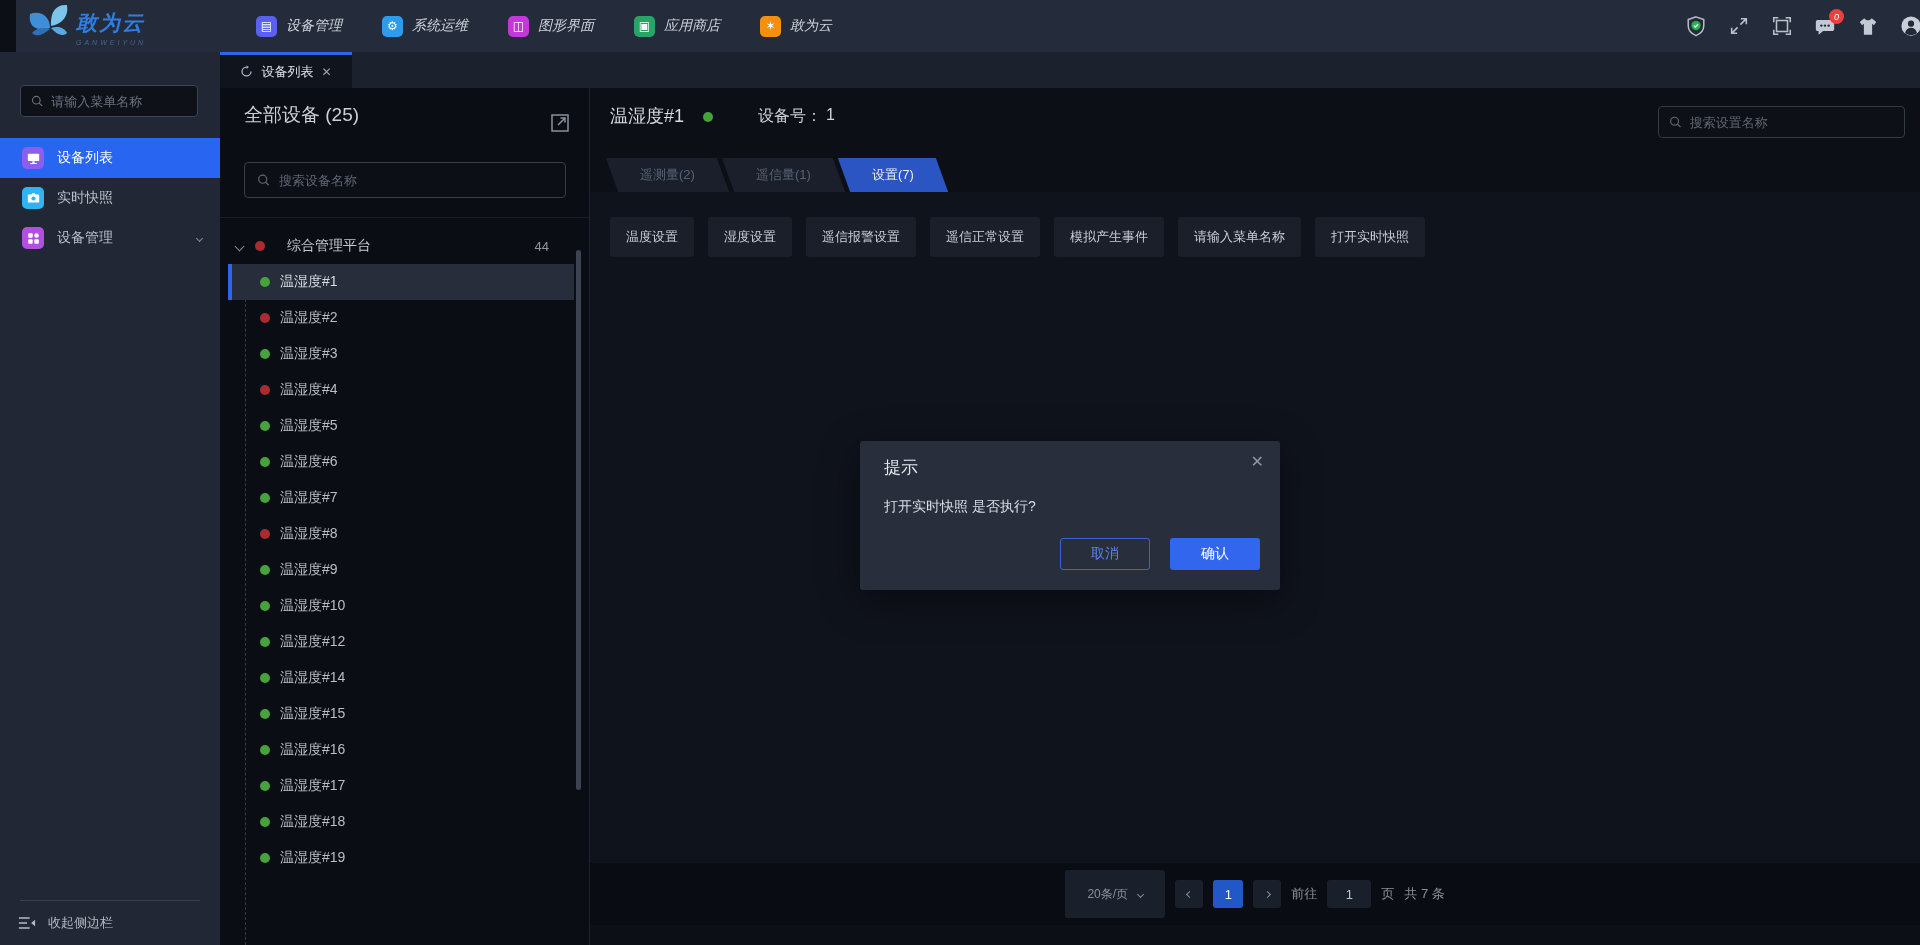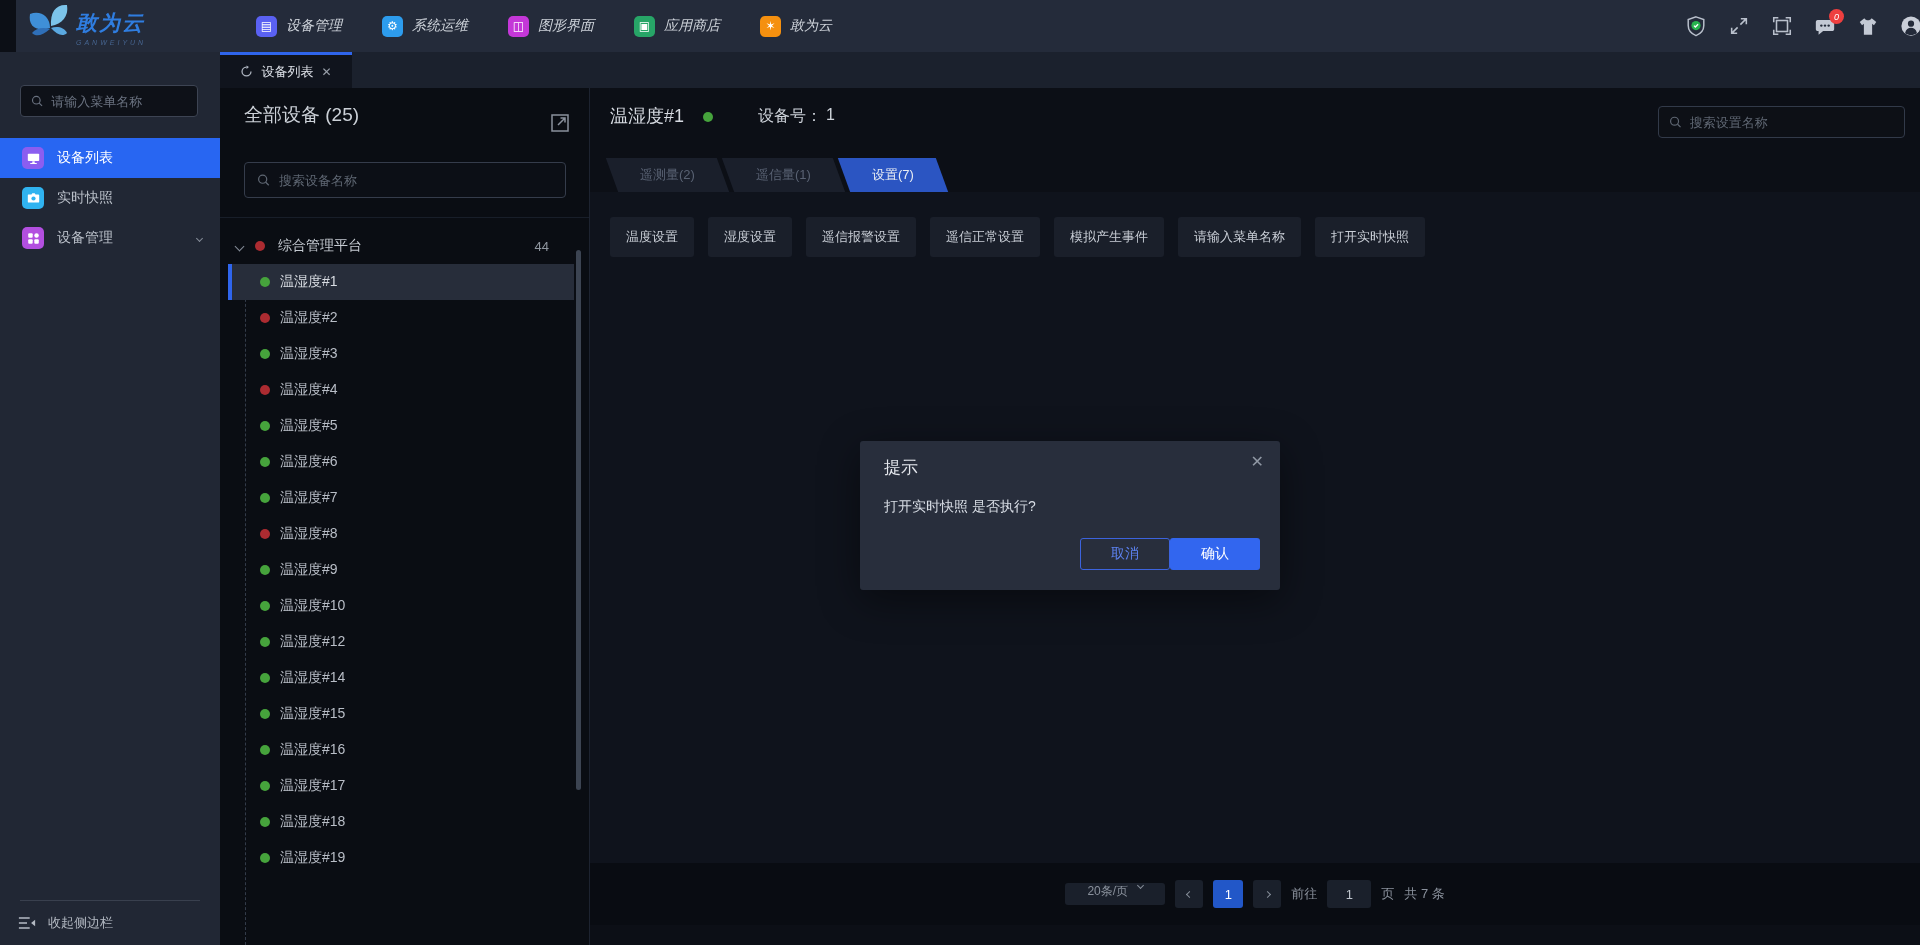--- a/index.html
+++ b/index.html
@@ -47,21 +47,21 @@
   .tree-root { position:absolute; left:0; top:140px; right:0; height:36px; display:flex; align-items:center; cursor:pointer; }
   .tree-root .chev { margin-left:16px; }
   .tree-guide { position:absolute; left:25px; top:176px; bottom:0; width:1px; border-left:1px dashed #333b49; }
   .tree-children { position:absolute; left:0; top:176px; right:0; bottom:0; overflow:hidden; }
   .tree-row { height:36px; margin-left:8px; width:346px; display:flex; align-items:center; cursor:pointer; position:relative; }
   .tree-row .dot { margin-left:32px; }
   .tree-row.selected { background:#272d3a; }
   .tree-row.selected::before { content:""; position:absolute; left:0; top:0; bottom:0; width:4px; background:#2f65ec; }
   .tree-label { margin-left:10px; font-size:14px; color:#b9bec7; }
   .tree-row.selected .tree-label { color:#d8dce2; }
-  .root-label { margin-left:13px; font-size:14px; color:#c6cbd2; }
+  .root-label { margin-left:22px; font-size:14px; color:#c6cbd2; }
   .root-count { position:absolute; right:40px; font-size:13px; color:#8f969f; }
   .dot { width:10px; height:10px; border-radius:50%; flex:none; }
   .root-dot { margin-left:12px; }
   .scroll-thumb { position:absolute; left:356px; top:162px; width:5px; height:540px; background:#3c4452; border-radius:3px; }
 
   
   .main { position:absolute; left:590px; top:88px; right:0; bottom:0; background:#0c0f16; }
   .main-panel { position:absolute; left:0; top:104px; right:0; height:671px; background:#0f131c; }
   .main-footer { position:absolute; left:0; top:775px; right:0; height:62px; background:#090c12; display:flex; align-items:center; justify-content:center; }
   .mc-title { position:absolute; left:20px; top:16px; font-size:18px; color:#d7dbe2; }
@@ -70,32 +70,32 @@
   .mc-devno-val { position:absolute; left:236px; top:18px; font-size:16px; color:#ced3da; }
   .set-search { position:absolute; right:15px; top:18px; width:247px; height:32px; border:1px solid #323a49; border-radius:4px; display:flex; align-items:center; padding:0 10px; gap:8px; background:#0d1016; }
   .mtabs { position:absolute; left:22px; top:70px; display:flex; }
   .mtab { height:34px; padding:0 28px; background:#1a1f2b; margin-right:5px; transform:skewX(20deg); display:flex; align-items:center; cursor:pointer; }
   .mtab span { transform:skewX(-20deg); font-size:13px; color:#596273; }
   .mtab.active { background:#2b55c2; }
   .mtab.active span { color:#e9edf3; }
   .btn-row { position:absolute; left:20px; top:129px; display:flex; gap:14px; }
   .set-btn { height:40px; padding:0 16px; background:#1a1f2a; border-radius:3px; display:flex; align-items:center; font-size:13px; color:#c9ced6; cursor:pointer; }
   .pager { display:flex; align-items:center; gap:10px; }
-  .size-box { width:100px; height:22px; background:#1a202b; border-radius:3px; display:flex; justify-content:center; gap:10px; font-size:12px; color:#8a919c; cursor:pointer; }
+  .size-box { width:100px; height:48px; background:#1a202b; border-radius:3px; display:flex; align-items:center; justify-content:center; gap:10px; font-size:12px; color:#8a919c; cursor:pointer; }
   .pg-btn { width:28px; height:28px; background:#1a202b; border-radius:3px; display:flex; align-items:center; justify-content:center; cursor:pointer; }
   .pg-cur { width:30px; height:28px; background:#2257c8; border-radius:3px; display:flex; align-items:center; justify-content:center; color:#fff; font-size:13px; cursor:pointer; }
   .pg-txt { font-size:13px; color:#8a919c; }
   .goto-input { width:44px; height:28px; background:#1a202b; border:none; border-radius:3px; color:#bfc5cd; font-size:13px; text-align:center; outline:none; font-family:inherit; }
 
   
   .modal { position:absolute; left:860px; top:441px; width:420px; height:149px; background:#282e3c; border-radius:3px; box-shadow:0 10px 40px rgba(0,0,0,.45); z-index:50; }
   .modal-title { position:absolute; left:24px; top:15px; font-size:17px; color:#e4e7ed; }
   .modal-close { position:absolute; right:16px; top:11px; font-size:16px; color:#9098a4; cursor:pointer; }
   .modal-body { position:absolute; left:24px; top:57px; font-size:14px; color:#d9dee6; }
-  .modal-btns { position:absolute; right:20px; top:97px; display:flex; gap:0; }
+  .modal-btns { position:absolute; right:20px; top:97px; display:flex; gap:20px; }
   .btn-cancel { width:90px; height:32px; background:transparent; border:1px solid #3c63dd; border-radius:3px; color:#5d83f2; font-size:14px; display:flex; align-items:center; justify-content:center; cursor:pointer; }
   .btn-confirm { width:90px; height:32px; background:#3266ef; border:none; border-radius:3px; color:#fff; font-size:14px; display:flex; align-items:center; justify-content:center; cursor:pointer; }
 
   
   .chev { width:7px; height:7px; border-right:1.5px solid #858c98; border-bottom:1.5px solid #858c98; display:inline-block; }
   .chev.down { transform:rotate(45deg); }
   .chev.left { transform:rotate(135deg); }
   .chev.right { transform:rotate(-45deg); }
   .chev.sm { width:5px; height:5px; }
 </style>

